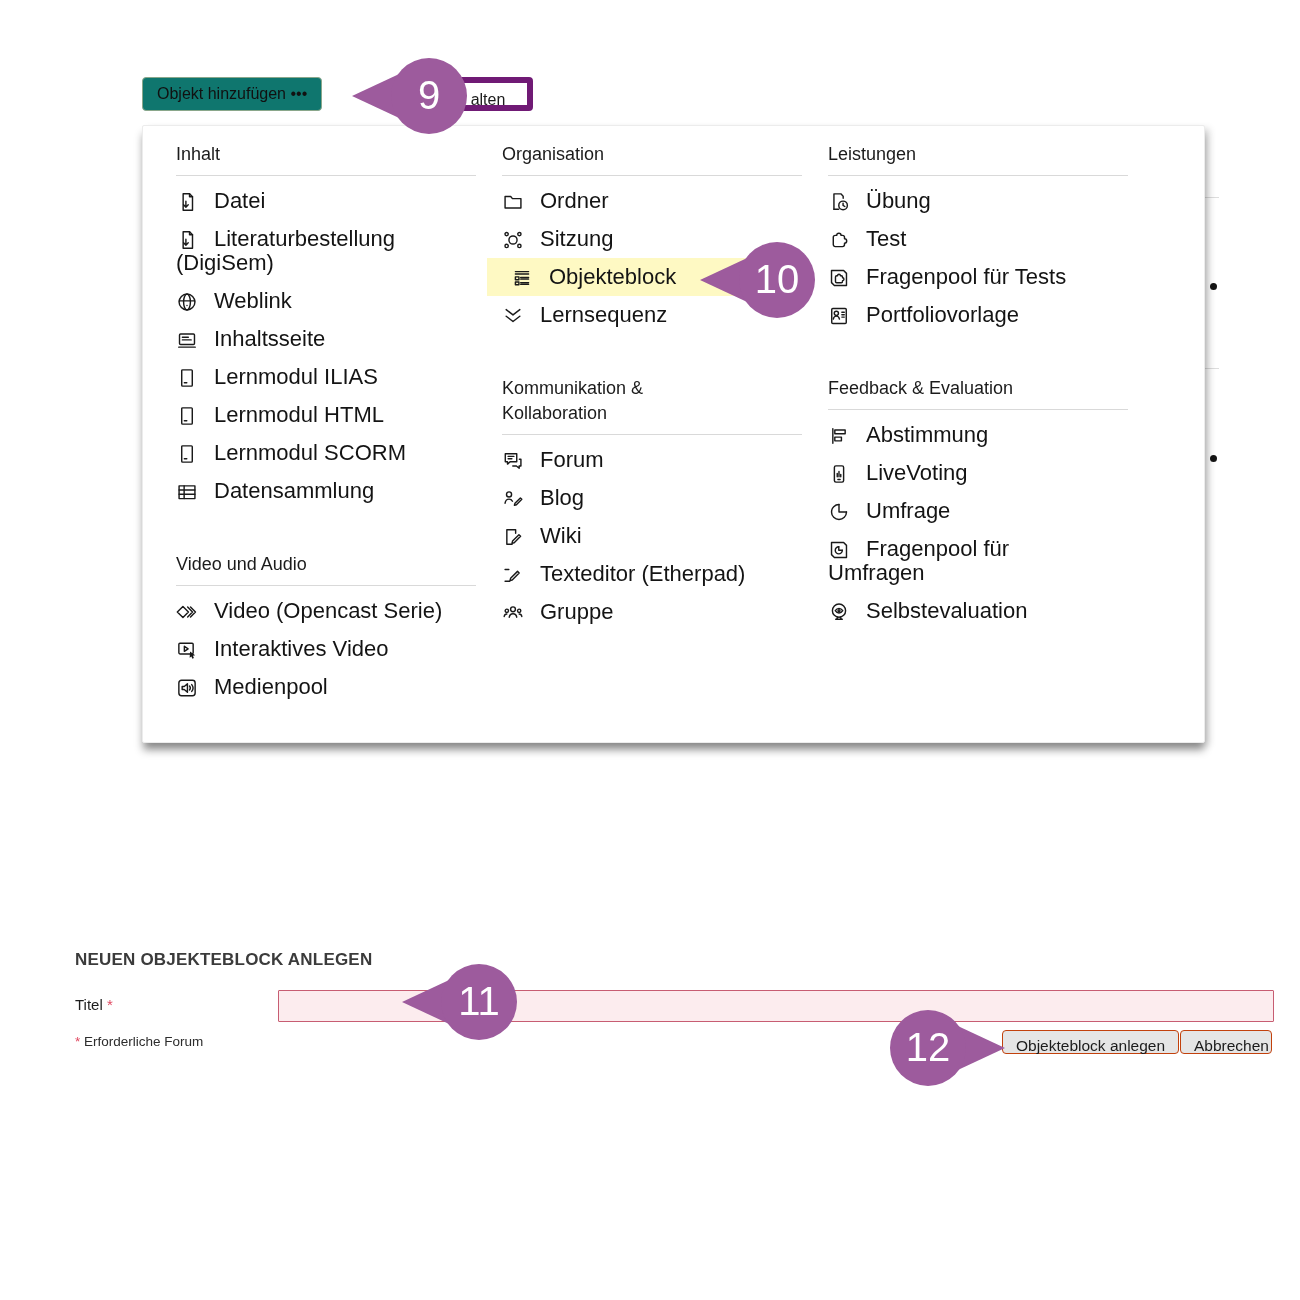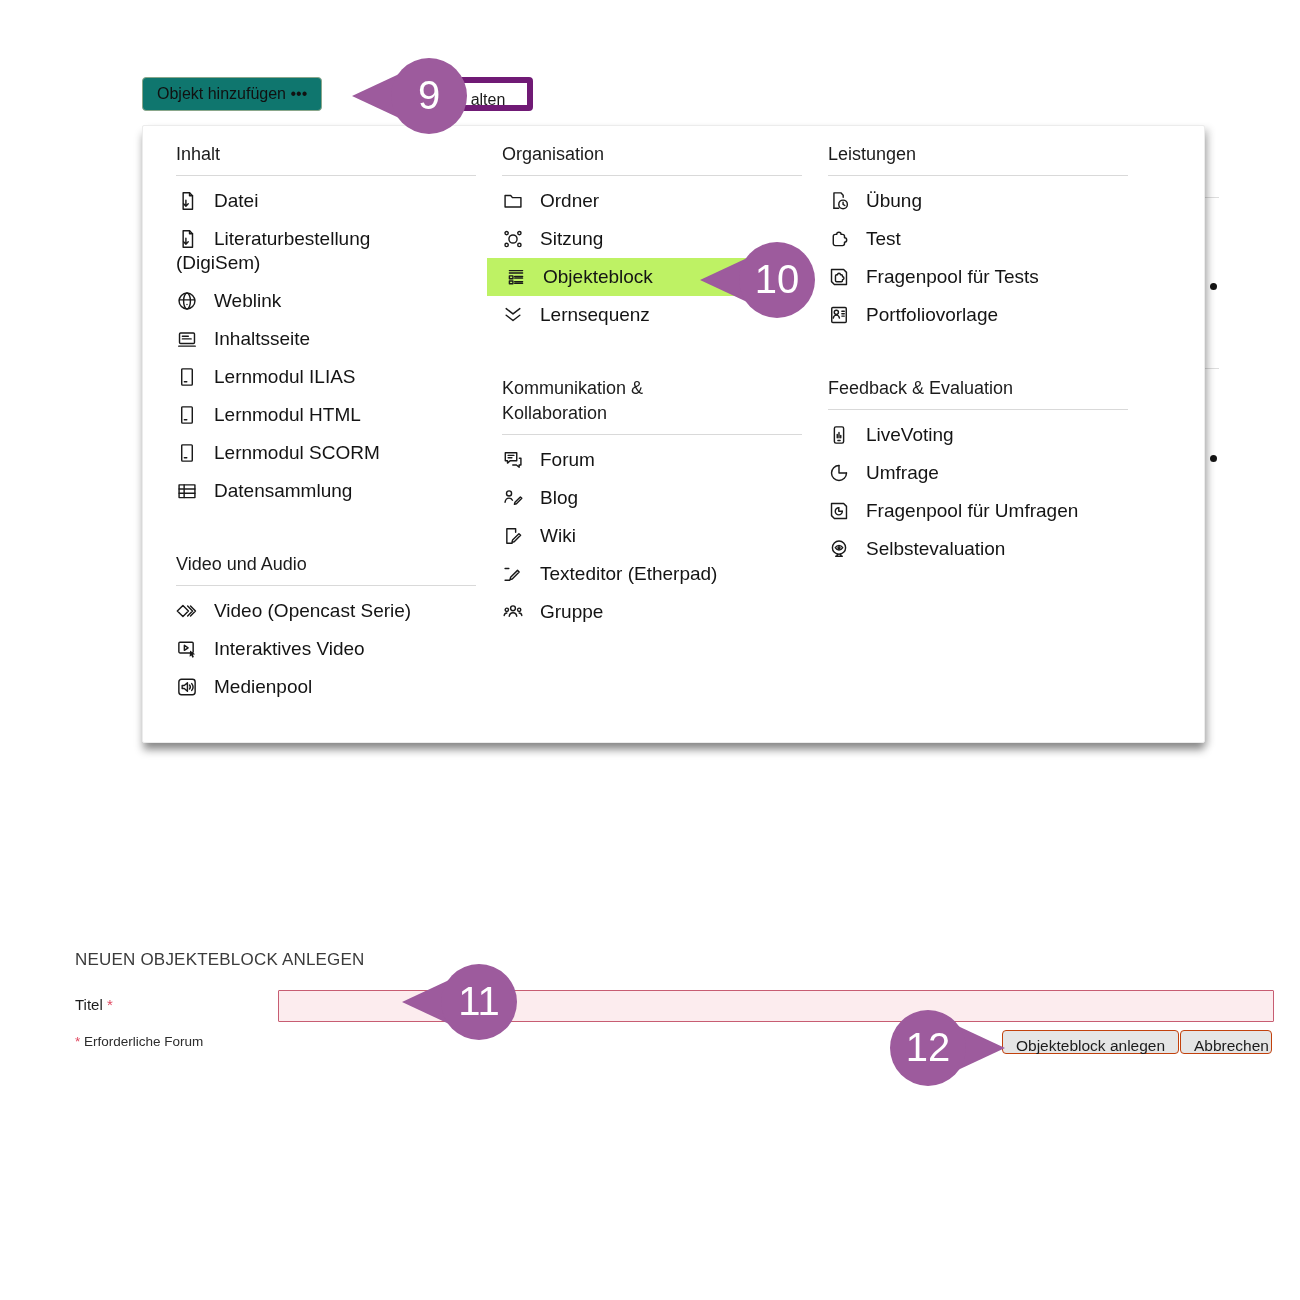--- a/index.html
+++ b/index.html
@@ -19,35 +19,35 @@
 
   
   #panel{position:absolute;left:142px;top:125px;width:1063px;height:618px;background:#fff;
          border:1px solid #ececec;border-radius:2px;box-sizing:border-box;padding:14px 0 0 33px;
          box-shadow:0 8px 9px -1px rgba(0,0,0,.40),5px 3px 7px rgba(0,0,0,.12);z-index:10}
   #menu-columns{display:flex;gap:26px}
   .menu-col{width:300px;flex:0 0 300px}
   .menu-section + .menu-section{margin-top:40px}
   .section-title{font-size:18px;line-height:25px;padding:2px 0 8px;max-width:230px;color:#1b1b1b}
   .section-sep{border-top:1px solid #d9d9d9;margin-bottom:6px}
-  .menu-item{padding:7px 30px 7px 0;font-size:19px;line-height:24px;cursor:pointer;color:#141414}
+  .menu-item{padding:7px 30px 7px 0;font-size:22px;line-height:24px;cursor:pointer;color:#141414}
   .menu-item .icon{display:inline-block;width:22px;height:22px;margin-right:16px;vertical-align:-5px}
   .menu-item .icon svg{display:block}
-  .menu-item.highlighted{background:#bef264;margin-left:-15px;padding-left:18px}
+  .menu-item.highlighted{background:#fef9c3;margin-left:-15px;padding-left:24px}
 
   
   .callout{position:absolute;z-index:60;width:120px;height:80px;pointer-events:none}
   .callout svg{position:absolute;left:0;top:0}
   .callout .num{position:absolute;top:0;height:80px;line-height:78px;text-align:center;
                 font-size:40px;color:#ffffff;width:76px}
   .callout.point-left .num{left:41px}
   .callout.point-right .num{left:3px}
 
   
-  #form-heading{position:absolute;left:75px;top:950px;font-size:17px;font-weight:normal;color:#3b3b3b;letter-spacing:.2px}
+  #form-heading{position:absolute;left:75px;top:950px;font-size:17px;font-weight:bold;color:#3b3b3b;letter-spacing:.2px}
   #form-label{position:absolute;left:75px;top:996px;font-size:15px;color:#1e1e1e}
   .req{color:#e04860}
   #title-input{position:absolute;left:278px;top:990px;width:996px;height:32px;box-sizing:border-box;
                background:#fcecee;border:1px solid #c75d72;border-radius:1px;outline:none;
                font:15px "Liberation Sans",sans-serif;padding:0 8px;color:#333}
   #form-note{position:absolute;left:75px;top:1034px;font-size:13.5px;color:#2c2c2c}
   .form-btn{position:absolute;top:1030px;height:24px;line-height:30px;padding:0 13px;background:#e5e5e5;
             border:1px solid #c2410c;border-radius:4px;font-size:15.5px;color:#1b1b1b;box-sizing:border-box;cursor:pointer}
   #btn-submit{left:1002px}
   #btn-cancel{left:1180px;width:92px;text-align:left}
@@ -201,20 +201,25 @@
                 <rect x="3.4" y="3.2" width="13.2" height="13.6" rx="1"></rect>
                 <circle cx="7.6" cy="7.6" r="1.9"></circle>
                 <path d="M4.8 12.8c.3-1.7 1.4-2.7 2.8-2.7s2.5 1 2.8 2.7"></path>
                 <path d="M12.6 6.6h2.2M12.6 8.8h2.2M12.6 11h2.2"></path>
               </svg></span><span class="label">Portfoliovorlage</span></div>
         </div>
         <div class="menu-section">
           <div class="section-title">Feedback &amp; Evaluation</div>
           <div class="section-sep"></div>
           <div class="menu-item"><span class="icon"><svg viewBox="0 0 20 20" width="22" height="22" fill="none" stroke="#1a1a1a" stroke-width="1.3" stroke-linecap="round" stroke-linejoin="round">
+                <path d="M4.4 3.4v13.2"></path>
+                <rect x="6.2" y="4.6" width="9.4" height="3.4"></rect>
+                <rect x="6.2" y="11" width="6" height="3.4"></rect>
+              </svg></span><span class="label">Abstimmung</span></div>
+          <div class="menu-item"><span class="icon"><svg viewBox="0 0 20 20" width="22" height="22" fill="none" stroke="#1a1a1a" stroke-width="1.3" stroke-linecap="round" stroke-linejoin="round">
                 <rect x="5.8" y="2.6" width="8.4" height="14.8" rx="1.4"></rect>
                 <path d="M8.4 12.6V9.4M10 12.6V7.8M11.6 12.6v-2.2"></path>
                 <path d="M9 15h2"></path>
               </svg></span><span class="label">LiveVoting</span></div>
           <div class="menu-item"><span class="icon"><svg viewBox="0 0 20 20" width="22" height="22" fill="none" stroke="#1a1a1a" stroke-width="1.3" stroke-linecap="round" stroke-linejoin="round">
                 <path d="M16.8 10A6.8 6.8 0 1 1 10 3.2"></path>
                 <path d="M10 3.2V10h6.8"></path>
               </svg></span><span class="label">Umfrage</span></div>
           <div class="menu-item"><span class="icon"><svg viewBox="0 0 20 20" width="22" height="22" fill="none" stroke="#1a1a1a" stroke-width="1.3" stroke-linecap="round" stroke-linejoin="round">
                 <path d="M3.2 3.2h11l2.6 2.6v11h-11l-2.6-2.6z"></path>

